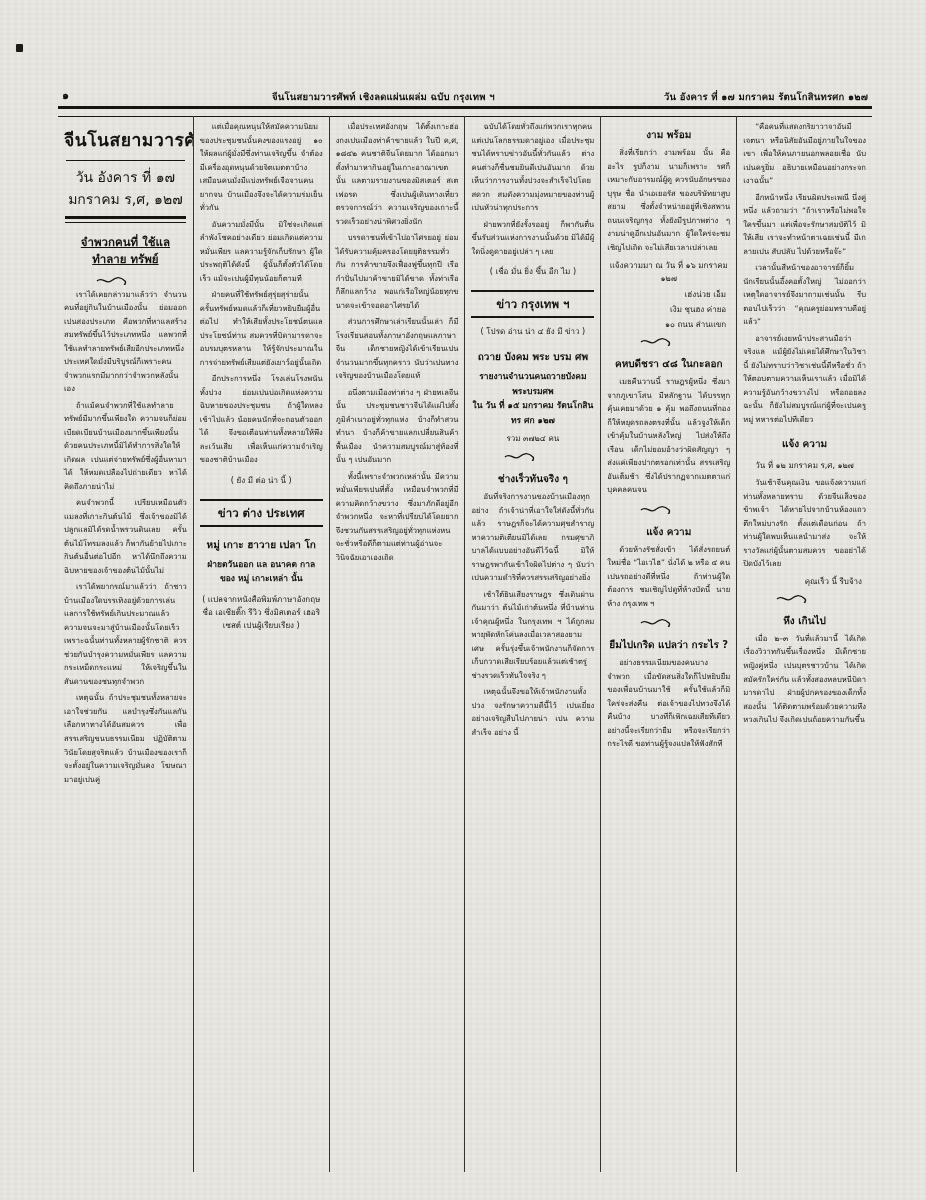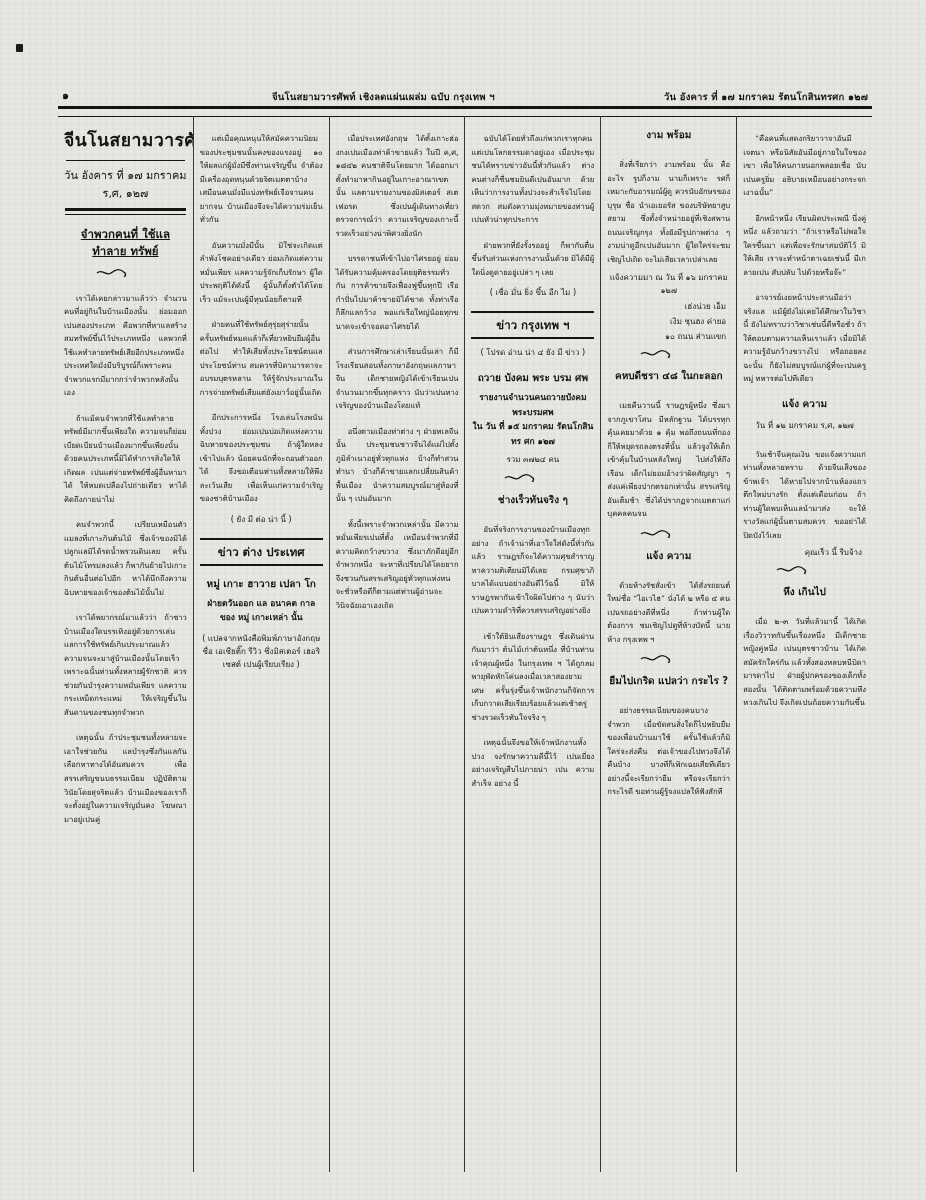--- a/index.html
+++ b/index.html
@@ -33,32 +33,32 @@
     flex:1 1 0;min-width:0;padding:4px 6px 0 6px;overflow:hidden;
     border-left:1px solid #35332e;
   }
   .col:first-child{border-left:none;}
   .masthead{
     font-family:"DejaVu Serif", serif;font-weight:bold;font-size:17.5px;
     text-align:center;padding:6px 0 5px 0;letter-spacing:.5px;white-space:nowrap;
   }
   .rule{border-top:1.5px solid #161511;margin:1px 2px;}
   .drule{border-top:3px solid #161511;border-bottom:1px solid #161511;height:3px;margin:2px 1px 4px 1px;}
-  .dateline{font-size:11px;text-align:center;padding:4px 0 4px 0;}
+  .dateline{font-size:14px;text-align:center;padding:4px 0 4px 0;}
   .headline{font-size:11.5px;font-weight:bold;text-align:center;padding:7px 0 2px 0;line-height:1.5;text-decoration:underline;}
   .subhead{font-size:10px;font-weight:bold;text-align:center;padding:7px 0 4px 0;line-height:1.5;}
   .deck{font-size:8.5px;font-weight:bold;text-align:center;padding:1px 0 3px 0;line-height:1.7;}
   .boxhead{
     font-size:11.5px;font-weight:bold;text-align:center;
     border-top:2px solid #161511;border-bottom:2px solid #161511;
     padding:4px 0;margin:8px 0 3px 0;line-height:1.4;
   }
   .para{
     font-size:7.6px;line-height:1.78;text-align:justify;text-justify:inter-character;
-    text-indent:12px;margin:12px 0 3px 0;filter:blur(.22px);word-break:break-word;
+    text-indent:12px;margin:0 0 3px 0;filter:blur(.22px);word-break:break-word;
   }
   .centerline{font-size:8px;text-align:center;padding:4px 0;filter:blur(.15px);}
   .sig{font-size:8px;text-align:right;padding:1px 4px 1px 0;filter:blur(.15px);}
   .csig{font-size:8px;text-align:center;padding:2px 0;filter:blur(.15px);}
   .orn{display:flex;justify-content:center;padding:5px 0 3px 0;}
   .orn svg{display:block;}
 </style>
 </head>
 <body>
 
@@ -153,20 +153,21 @@
           <svg width="58" height="9" viewBox="0 0 58 9">
             <path d="M1 5 C6 0,10 9,15 5 S24 0,29 5 0,34 9,43 5 52 0,57 5" fill="none" stroke="#1a1916" stroke-width="1.4"></path>
           </svg>
         </div>
         <div class="subhead">ยืมไปเกริด แปลว่า กระไร ?</div>
         <div class="para">อย่างธรรมเนียมของคนบางจำพวก เมื่อขัดสนสิ่งใดก็ไปหยิบยืมของเพื่อนบ้านมาใช้ ครั้นใช้แล้วก็มิใคร่จะส่งคืน ต่อเจ้าของไปทวงจึงได้คืนบ้าง บางทีก็เพิกเฉยเสียทีเดียว อย่างนี้จะเรียกว่ายืม หรือจะเรียกว่ากระไรดี ขอท่านผู้รู้จงแปลให้ฟังสักที</div>
       </div>
       <div class="col">
         <div class="para">“คือคนที่แสดงกริยาวาจาอันมีเจตนา หรือนิสัยอันมีอยู่ภายในใจของเขา เพื่อให้คนภายนอกพลอยเชื่อ นับเปนครูยิ่ม อธิบายเหมือนอย่างกระจกเงาฉนั้น”</div>
         <div class="para">อีกหน้าหนึ่ง เรียนผิดประเพณี นึ่งคู่หนึ่ง แล้วถามว่า “ถ้าเราหรือไม่พอใจใครขึ้นมา แต่เพื่อจะรักษาสมบัติไว้ มิให้เสีย เราจะทำหน้าตาเฉยเช่นนี้ มีเกลายเปน สับปลับ ไปด้วยหรือจ๊ะ”</div>
+        <div class="para">เวลานั้นสีหน้าของอาจารย์ก็ยิ้ม นักเรียนนั้นอึ้งคอตั้งใหญ่ ไม่ออกว่าเหตุใดอาจารย์จึงมาถามเช่นนั้น รีบตอบไปเร็วว่า “คุณครูย่อมทราบดีอยู่แล้ว”</div>
         <div class="para">อาจารย์เงยหน้าประสานมือว่า จริงแล แม้ผู้ยังไม่เคยได้ศึกษาในวิชานี้ ยังไม่ทราบว่าวิชาเช่นนี้ดีหรือชั่ว ถ้าให้ตอบตามความเห็นเราแล้ว เมื่อมิได้ความรู้อันกว้างขวางไป หรือถอยลงฉะนั้น ก็ยังไม่สมบูรณ์แก่ผู้ที่จะเปนครูหมู่ ทหารต่อไปทีเดียว</div>
         <div class="subhead">แจ้ง ความ</div>
         <div class="centerline">วัน ที่ ๑๒ มกราคม ร,ศ, ๑๒๗</div>
         <div class="para">วันเช้าจีนคุณเงิน ขอแจ้งความแก่ท่านทั้งหลายทราบ ด้วยจีนเส็งของข้าพเจ้า ได้หายไปจากบ้านห้องแถวตึกใหม่บางรัก ตั้งแต่เดือนก่อน ถ้าท่านผู้ใดพบเห็นแลนำมาส่ง จะให้รางวัลแก่ผู้นั้นตามสมควร ขออย่าได้ปิดบังไว้เลย</div>
         <div class="sig">คุณเร็ว นี้ รีบจ้าง</div>
         <div class="orn">
           <svg width="58" height="9" viewBox="0 0 58 9">
             <path d="M1 5 C6 0,10 9,15 5 S24 0,29 5 0,34 9,43 5 52 0,57 5" fill="none" stroke="#1a1916" stroke-width="1.4"></path>
           </svg>
         </div>

